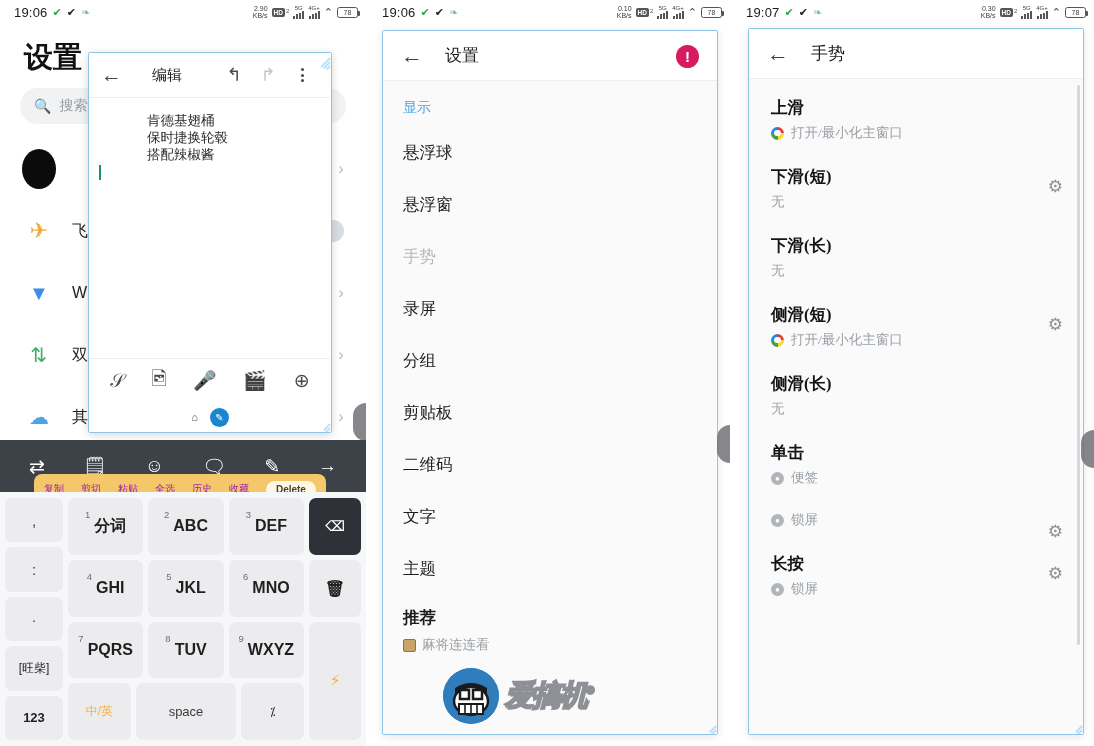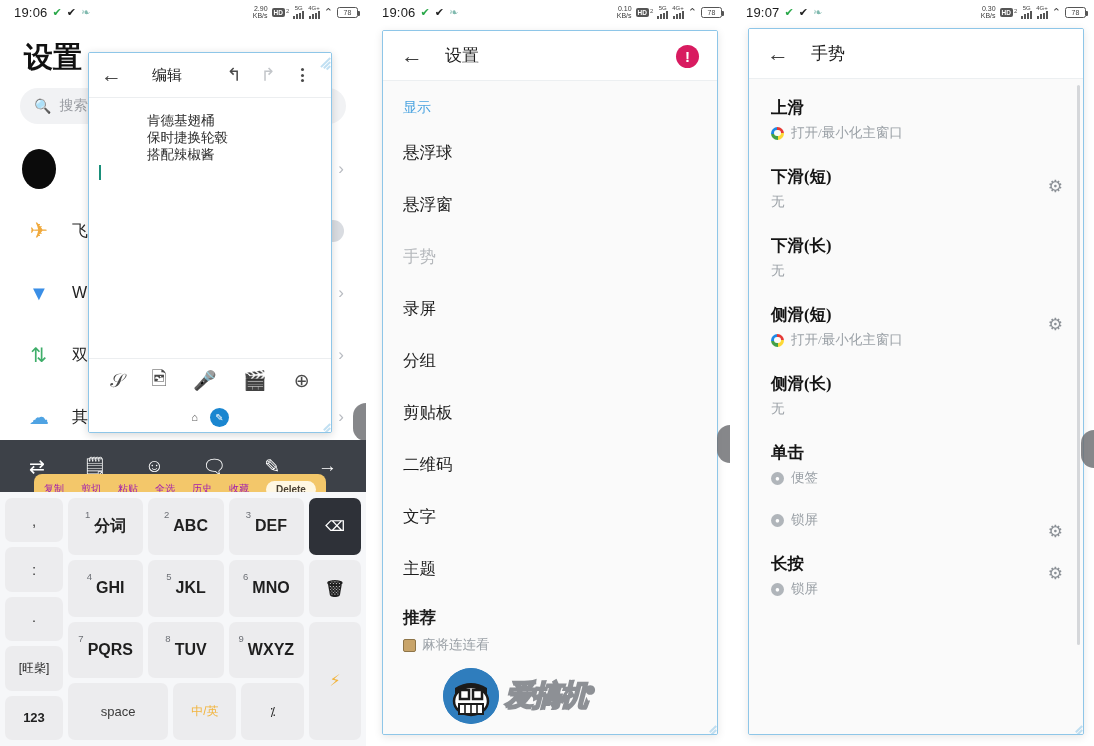--- a/index.html
+++ b/index.html
@@ -397,22 +397,22 @@
             <div class="key">
               <span class="sup">8</span>
               <span>TUV</span>
             </div>
             <div class="key">
               <span class="sup">9</span>
               <span>WXYZ</span>
             </div>
           </div>
           <div class="kb-row">
+            <div class="key amber tiny">中/英</div>
             <div class="key key-space" style="flex:1.6">space</div>
-            <div class="key amber tiny">中/英</div>
             <div class="key tiny">⁒</div>
           </div>
         </div>
 
         <div class="kb-col-right">
           <div class="key dark">⌫</div>
           <div class="key">🗑</div>
           <div class="key amber">⚡</div>
         </div>
       </div>

